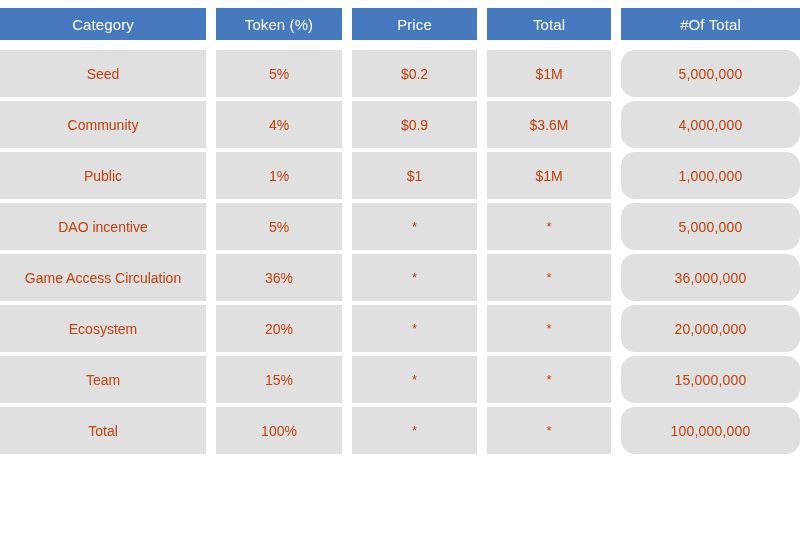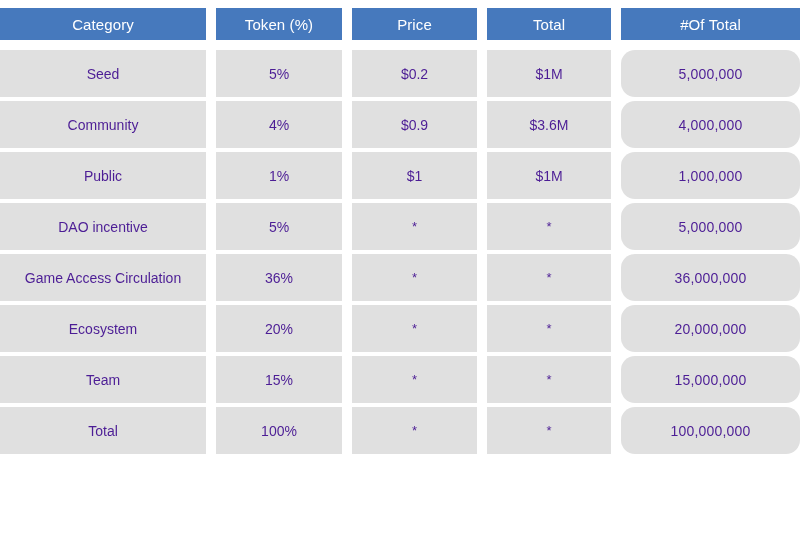--- a/index.html
+++ b/index.html
@@ -56,21 +56,21 @@
   }
   
   .gut-l  { margin-left: 10px; }
 
   
   tbody td {
     height: 51px;
   }
   tbody .cell-inner {
     background: #E0E0E0;
-    color: #4c1d95;
+    color: #c2410c;
     font-size: 14px;
     font-weight: 400;
     height: 47px;
   }
   tbody .cell-inner.asterisk {
     font-size: 13px;
     line-height: 1;
   }
   .num {
     letter-spacing: 0.2px;

